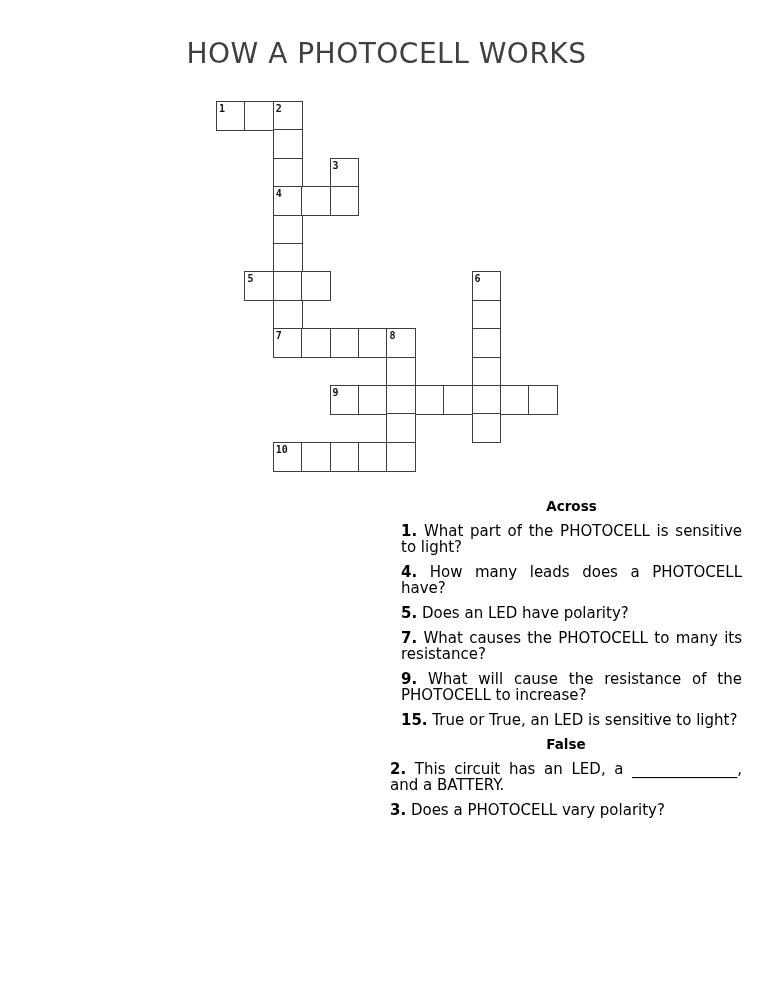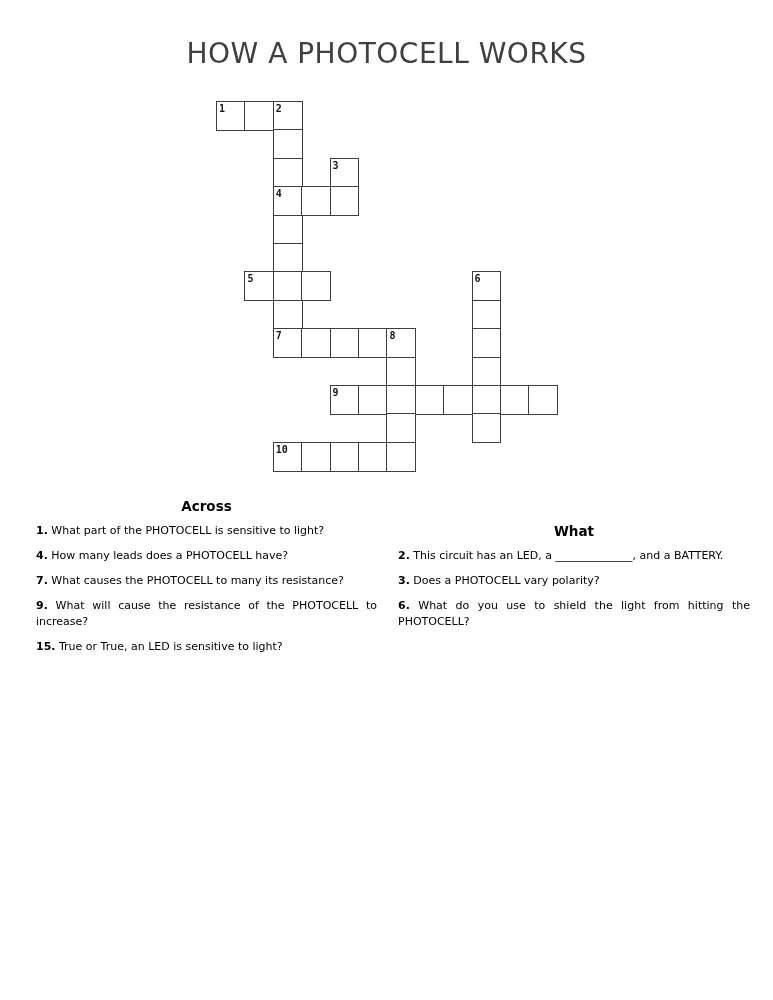--- a/index.html
+++ b/index.html
@@ -48,43 +48,44 @@
     top: 0px;
     left: 2px;
     font-family: "DejaVu Sans Mono", "Liberation Mono", monospace;
     font-size: 10px;
     font-weight: 700;
     line-height: 13px;
     color: #111111;
   }
   .clues {
     position: absolute;
-    left: 36px;
+    left: 28px;
     top: 499px;
     width: 714px;
     display: flex;
-    align-items: center;
+    align-items: flex-end;
+    flex-direction: column;
   }
   .clue-col {
     width: 341px;
   }
   .clue-col.right {
     width: 352px;
     margin-left: 21px;
   }
   .clue-header {
     text-align: center;
     font-size: 13.5px;
     font-weight: 700;
     line-height: 15px;
     margin-bottom: 9px;
   }
   .clue {
     margin: 0 0 9px 0;
-    font-size: 11px;
+    font-size: 15px;
     line-height: 16px;
     text-align: justify;
   }
   .clue .n {
     font-weight: 700;
   }
 </style>
 </head>
 <body>
 
@@ -154,28 +155,28 @@
       <div class="cell" style="left: 142px; top: 340.8px;"></div>
       <div class="cell" style="left: 170.4px; top: 340.8px;"></div>
     </div>
 
   <div class="clues">
     <div class="clue-col">
       <div class="clue-header">Across</div>
       <div id="across-list">
           <p class="clue"><span class="n">1.</span><span> What part of the PHOTOCELL is sensitive to light?</span></p>
           <p class="clue"><span class="n">4.</span><span> How many leads does a PHOTOCELL have?</span></p>
+          <p class="clue"><span class="n">5.</span><span> Does an LED have polarity?</span></p>
           <p class="clue"><span class="n">7.</span><span> What causes the PHOTOCELL to many its resistance?</span></p>
           <p class="clue"><span class="n">9.</span><span> What will cause the resistance of the PHOTOCELL to increase?</span></p>
           <p class="clue"><span class="n">15.</span><span> True or True, an LED is sensitive to light?</span></p>
         </div>
     </div>
     <div class="clue-col right">
-      <div class="clue-header">What</div>
+      <div class="clue-header">False</div>
       <div id="down-list">
           <p class="clue"><span class="n">2.</span><span> This circuit has an LED, a ______________, and a BATTERY.</span></p>
           <p class="clue"><span class="n">3.</span><span> Does a PHOTOCELL vary polarity?</span></p>
-          <p class="clue"><span class="n">6.</span><span> What do you use to shield the light from hitting the PHOTOCELL?</span></p>
         </div>
     </div>
   </div>
 
 </div>
 
 </body></html>

